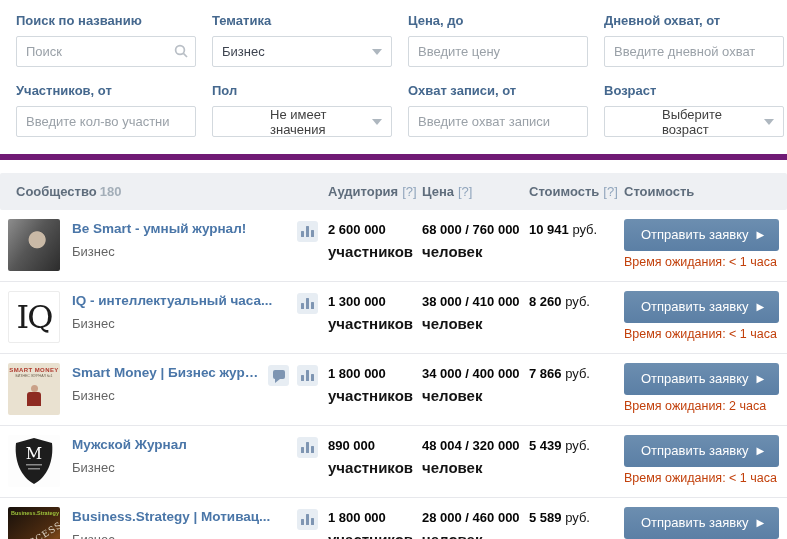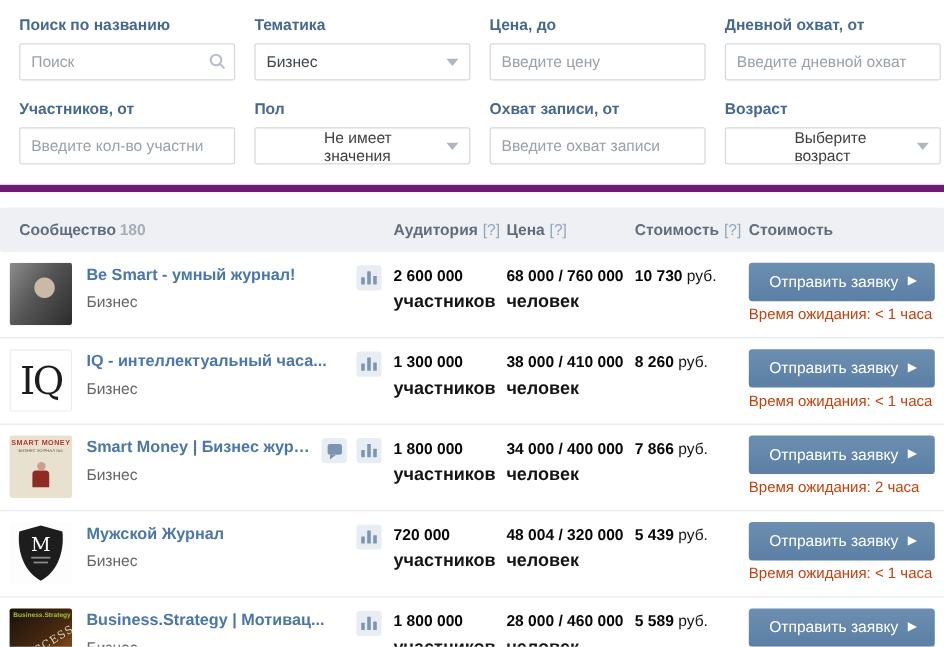--- a/index.html
+++ b/index.html
@@ -257,21 +257,21 @@
     </div>
     <div class="cellA">
       <div class="num">2 600 000</div>
       <div class="unit">участников</div>
     </div>
     <div class="cellA">
       <div class="num">68 000 / 760 000</div>
       <div class="unit">человек</div>
     </div>
     <div class="cellA cost">
-      <div class="num"><span>10 730</span> <span class="unit-inline">руб.</span></div>
+      <div class="num"><span>10 941</span> <span class="unit-inline">руб.</span></div>
     </div>
     <div class="cell5">
       <button class="btn">
           <span>Отправить заявку</span>
           <span class="arr">▶</span>
         </button>
       <div class="wait">Время ожидания: &lt; 1 часа</div>
     </div>
   </div>
 
@@ -370,21 +370,21 @@
       </div>
       <div class="icons">
         <span class="icbadge">
             <span class="bar b1"></span>
             <span class="bar b2"></span>
             <span class="bar b3"></span>
           </span>
       </div>
     </div>
     <div class="cellA">
-      <div class="num">720 000</div>
+      <div class="num">890 000</div>
       <div class="unit">участников</div>
     </div>
     <div class="cellA">
       <div class="num">48 004 / 320 000</div>
       <div class="unit">человек</div>
     </div>
     <div class="cellA cost">
       <div class="num"><span>5 439</span> <span class="unit-inline">руб.</span></div>
     </div>
     <div class="cell5">

